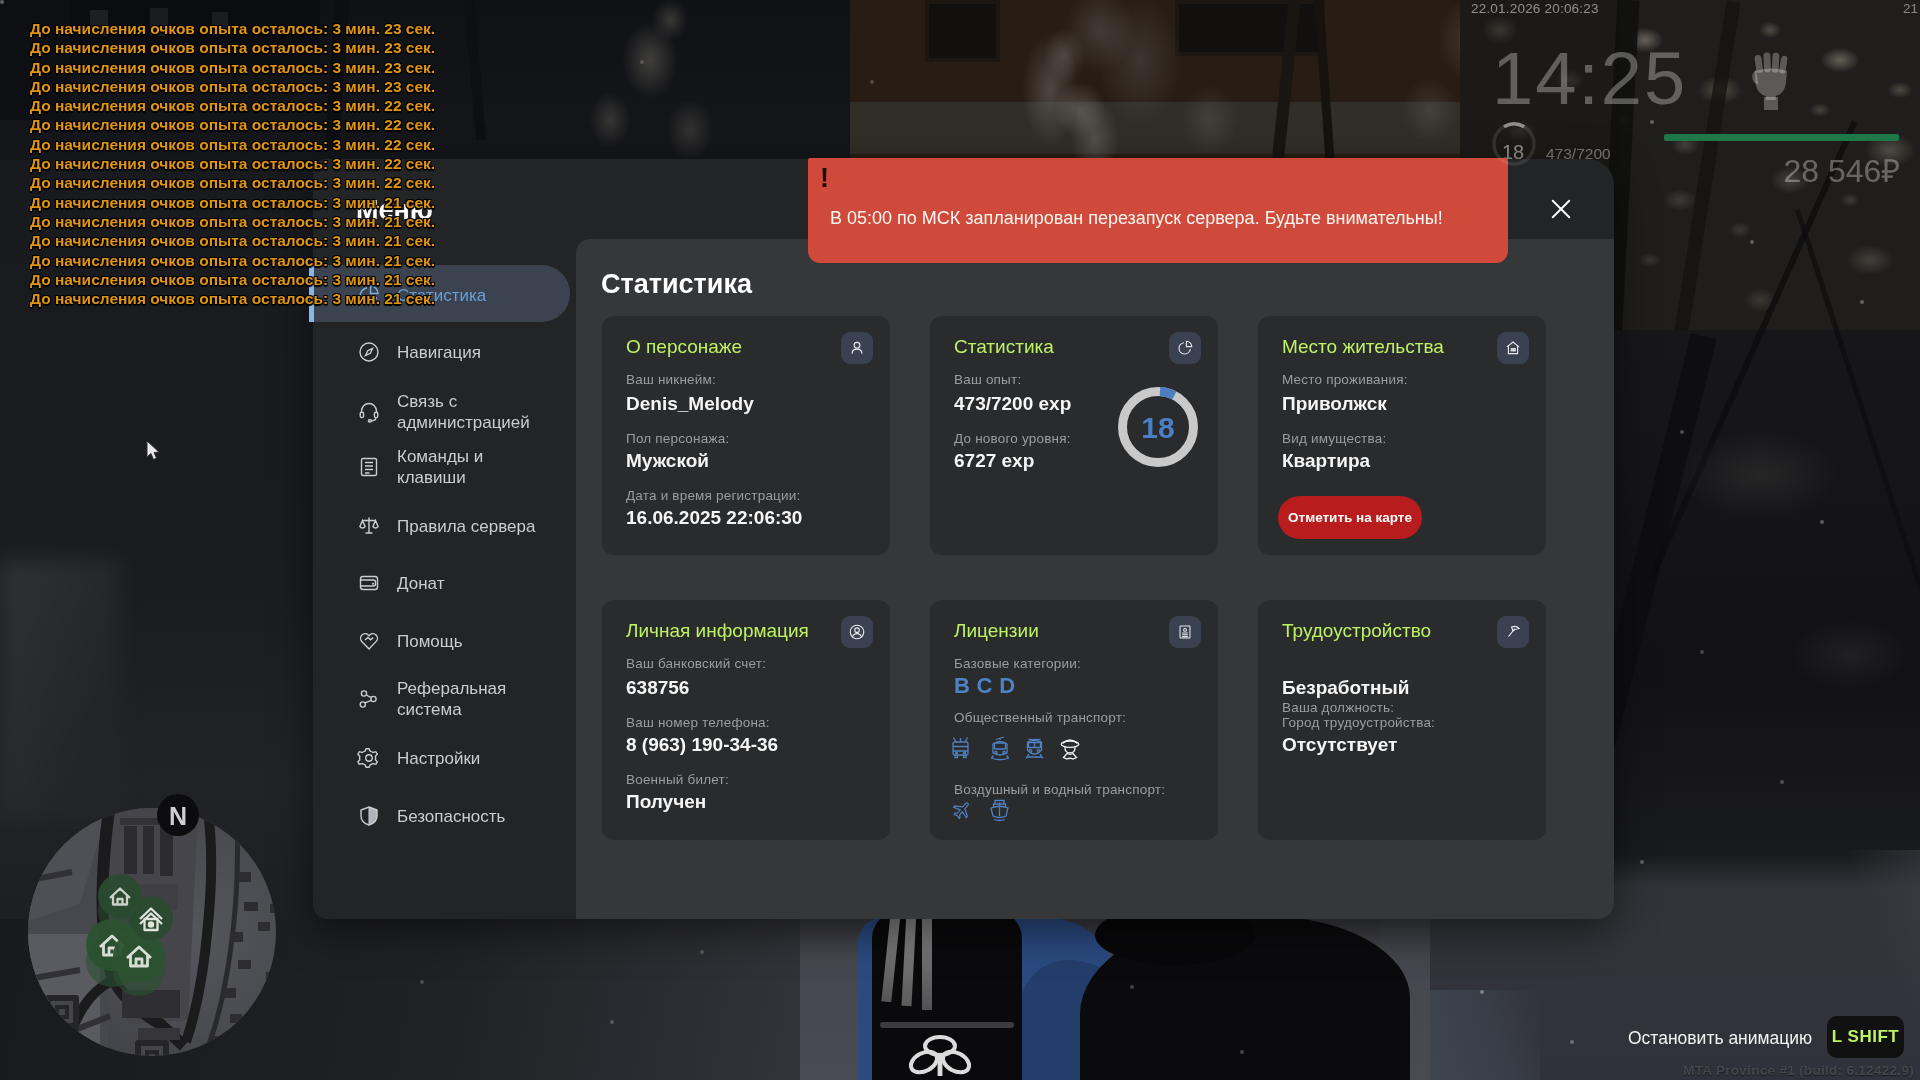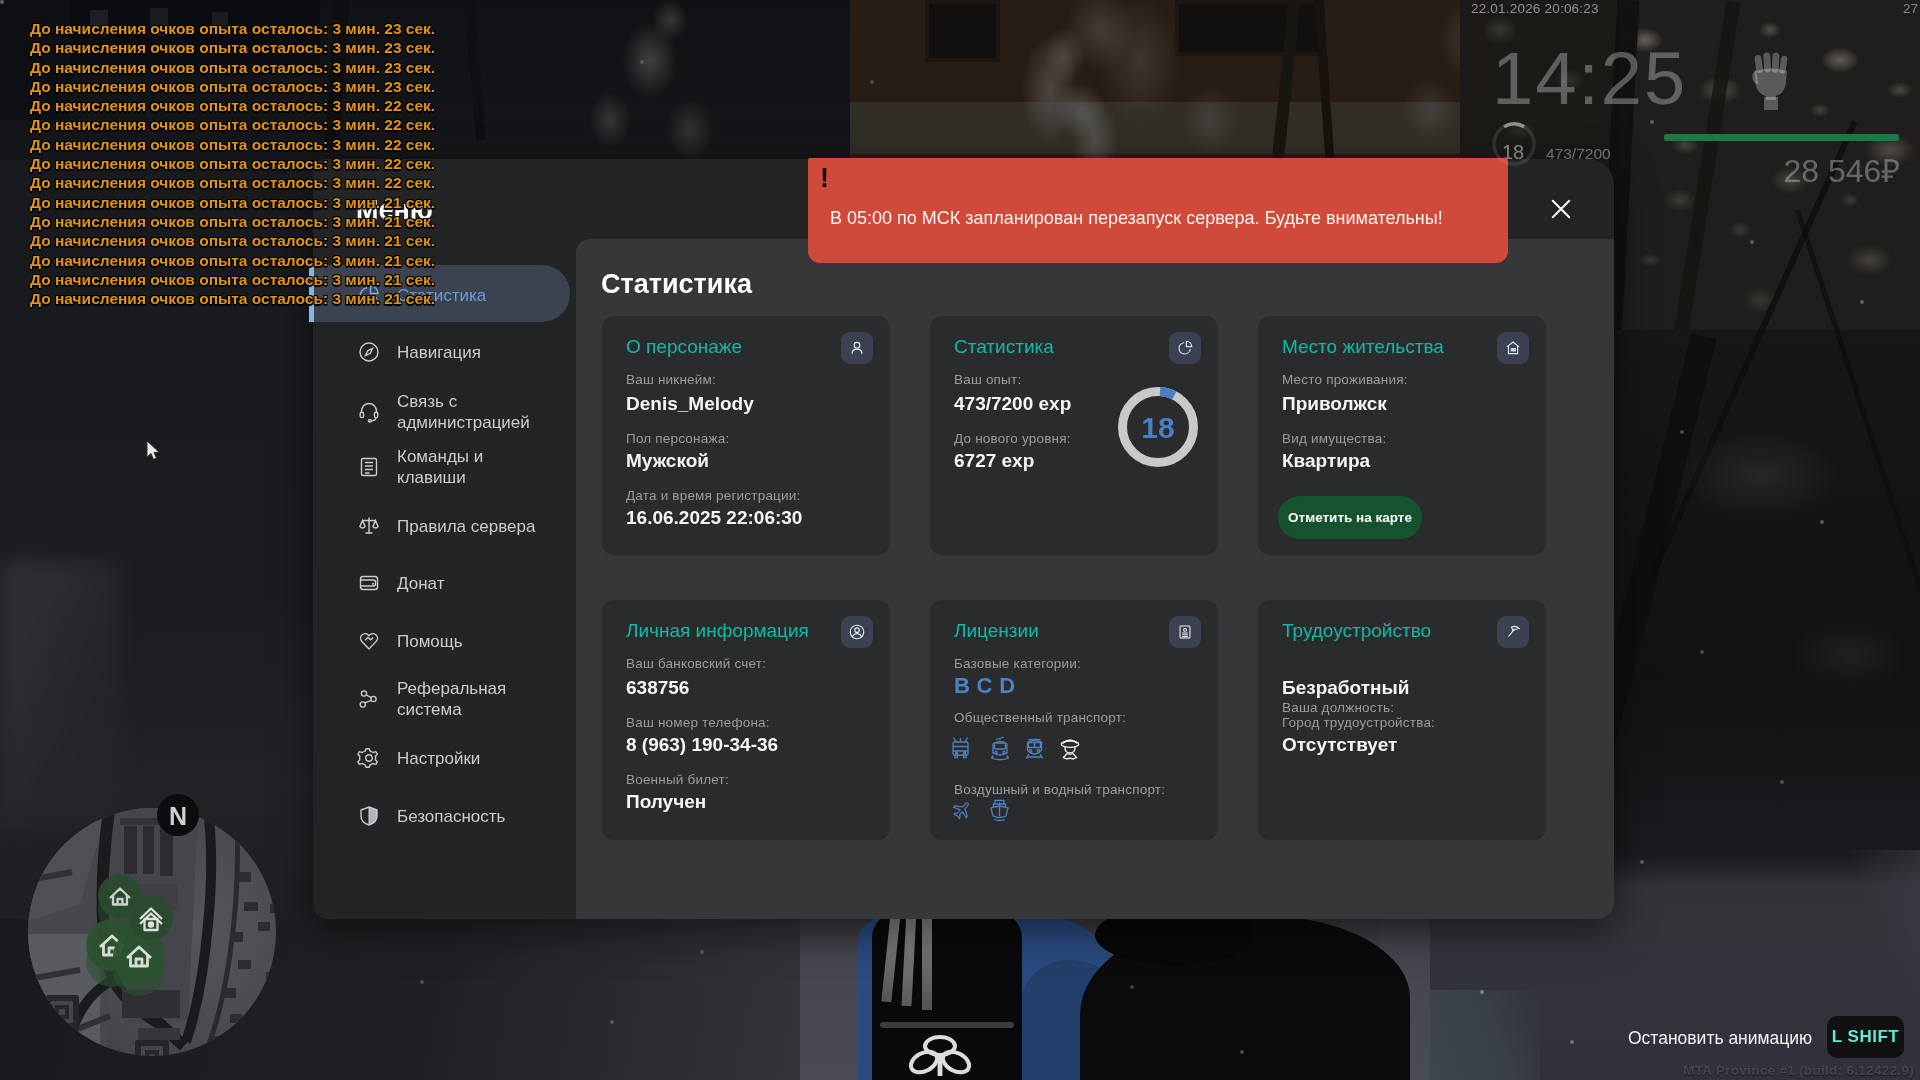--- a/index.html
+++ b/index.html
@@ -27,34 +27,34 @@
   #panel-x { position:absolute; left:1237px; top:39px; width:22px; height:22px; }
   
   .side-item { position:absolute; left:44px; width:215px; color:#c9cdd1; font-size:17px; }
   .side-item .ic { position:absolute; left:0; top:50%; transform:translateY(-50%); width:24px; height:24px; }
   .side-item .lb { position:absolute; left:40px; top:50%; transform:translateY(-50%); line-height:21px; }
   .sel-pill { position:absolute; left:0px; top:106px; width:257px; height:57px; background:#3a434f; border-radius:0 28px 28px 0; }
   .sel-bar  { position:absolute; left:-4px; top:106px; width:5px; height:57px; background:#85b6ea; }
   
   #stat-title { position:absolute; left:288px; top:110px; font-size:27px; font-weight:bold; color:#fff; }
   .card { position:absolute; width:288px; background:#2a2b2c; border-radius:12px; }
-  .card .ct { position:absolute; left:24px; top:20px; font-size:19px; color:#14b8a6; }
+  .card .ct { position:absolute; left:24px; top:20px; font-size:19px; color:#bef264; }
   .card .cic { position:absolute; right:17px; top:16px; width:32px; height:32px; background:#3a4150; border-radius:9px; }
   .card .cic svg { position:absolute; left:50%; top:50%; transform:translate(-50%,-50%); }
   .lab { position:absolute; left:24px; font-size:13.5px; color:#9a9da0; letter-spacing:.2px; }
   .val { position:absolute; left:24px; font-size:19px; font-weight:bold; color:#f5f5f5; }
   
   #banner-red { position:absolute; left:808px; top:158px; width:700px; height:105px; background:#d04a3c; border-radius:2px 2px 12px 12px; }
   #banner-white { position:absolute; left:40px; top:1px; width:660px; height:39px; background:#efeeec; border-radius:0 0 0 12px; }
   #banner-title { width:100%; text-align:center; position:absolute; top:9px; font-size:20px; font-weight:bold; color:#232425; }
   #banner-exc { position:absolute; left:12px; top:5px; font-size:27px; font-weight:bold; color:#13100e; }
   #banner-msg { position:absolute; left:22px; top:50px; font-size:18px; color:#fdf6f3; }
   
   #anim-text { position:absolute; left:1628px; top:1028px; font-size:17.5px; color:#f3f3f3; }
-  #keycap { position:absolute; left:1827px; top:1016px; width:77px; height:42px; background:rgba(12,12,13,.88); border-radius:10px; color:#5eead4; font-size:17px; font-weight:bold; text-align:center; line-height:42px; letter-spacing:.5px; }
+  #keycap { position:absolute; left:1827px; top:1016px; width:77px; height:42px; background:rgba(12,12,13,.88); border-radius:10px; color:#bef264; font-size:17px; font-weight:bold; text-align:center; line-height:42px; letter-spacing:.5px; }
   #mta { position:absolute; left:1500px; top:1063px; width:414px; text-align:right; font-size:13.5px; font-weight:bold; letter-spacing:.3px; color:rgba(93,95,99,.6); text-shadow:0 1px 1px rgba(0,0,0,.5); }
 </style>
 </head>
 <body>
 <div id="scene">
 
   <div class="abs" style="left:0;top:0;width:850px;height:175px;background:linear-gradient(180deg,#101114,#16171a);"></div>
   <div class="abs" style="left:60px;top:0;width:260px;height:70px;background:#0b0c0f;"></div>
   <div class="abs" style="left:0px;top:0;width:70px;height:120px;background:#0e0f12;"></div>
   <div class="abs" style="left:90px;top:10px;width:18px;height:26px;background:#23242a;opacity:.8;"></div>
@@ -164,21 +164,21 @@
 До начисления очков опыта осталось: 3 мин. 22 сек.
 До начисления очков опыта осталось: 3 мин. 22 сек.
 До начисления очков опыта осталось: 3 мин. 21 сек.
 До начисления очков опыта осталось: 3 мин. 21 сек.
 До начисления очков опыта осталось: 3 мин. 21 сек.
 До начисления очков опыта осталось: 3 мин. 21 сек.
 До начисления очков опыта осталось: 3 мин. 21 сек.
 До начисления очков опыта осталось: 3 мин. 21 сек.</div>
 
 <div id="hud-date">22.01.2026 20:06:23</div>
-<div id="hud-fps">27</div>
+<div id="hud-fps">21</div>
 <div id="hud-clock">14:25</div>
 <div id="hud-bar"></div>
 <div id="hud-lvl">18</div>
 <div id="hud-exp">473/7200</div>
 <div id="hud-money">28 546₽</div>
 
 <div id="panel">
   <div id="content"></div>
   <div id="menu-title">Меню</div>
   <div class="sel-pill"></div>
@@ -308,21 +308,21 @@
         <svg width="17" height="17" viewBox="0 0 24 24" fill="none" stroke="#e8eaee" stroke-width="1.6">
           <path d="M3.5 10.5 L12 3.5 l8.5 7 M5.5 9.5 V20 h13 V9.5"></path>
           <rect x="9.5" y="13" width="2.4" height="3"></rect>
           <rect x="12.8" y="13" width="2.4" height="3"></rect>
         </svg>
       </div>
     <div class="lab" style="top:56px;">Место проживания:</div>
     <div class="val" style="top:77px;">Приволжск</div>
     <div class="lab" style="top:115px;">Вид имущества:</div>
     <div class="val" style="top:134px;">Квартира</div>
-    <div style="position:absolute;left:20px;top:180px;width:144px;height:43px;background:#14532d;border-radius:22px;text-align:center;line-height:43px;font-size:13.5px;font-weight:bold;color:#fff;">Отметить на карте</div>
+    <div style="position:absolute;left:20px;top:180px;width:144px;height:43px;background:#b91c1c;border-radius:22px;text-align:center;line-height:43px;font-size:13.5px;font-weight:bold;color:#fff;">Отметить на карте</div>
   </div>
 
   <div class="card" style="left:289px;top:441px;height:240px;">
     <div class="ct">Личная информация</div>
     <div class="cic">
         <svg width="18" height="18" viewBox="0 0 24 24" fill="none" stroke="#e8eaee" stroke-width="1.5">
           <circle cx="12" cy="12" r="9"></circle>
           <circle cx="12" cy="9.5" r="3"></circle>
           <path d="M6 18.5 c1-3 3.3-4.3 6-4.3 s5 1.3 6 4.3"></path>
         </svg>

